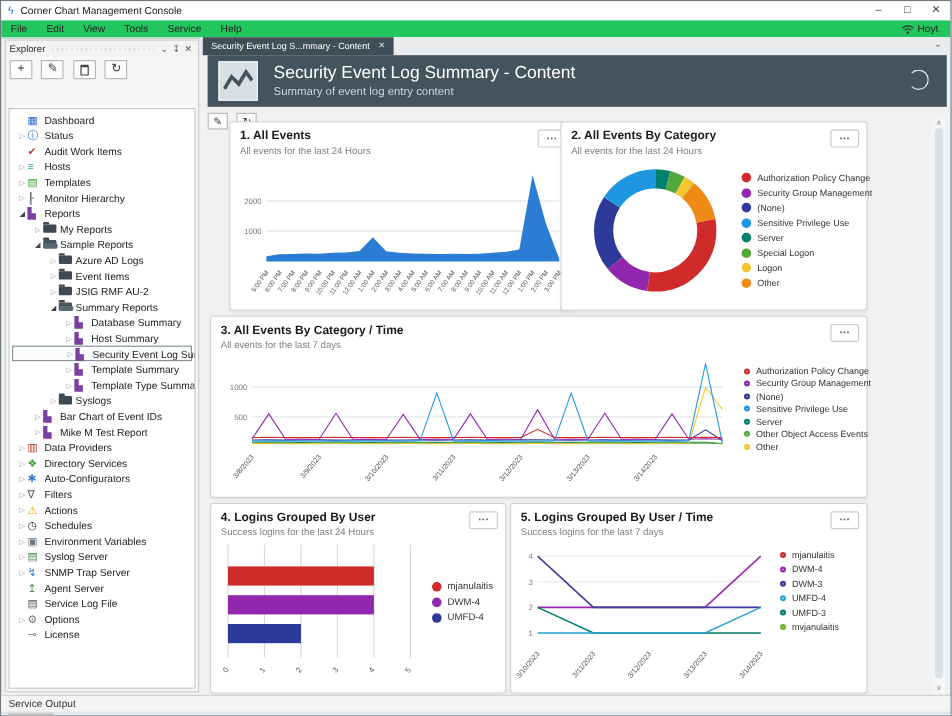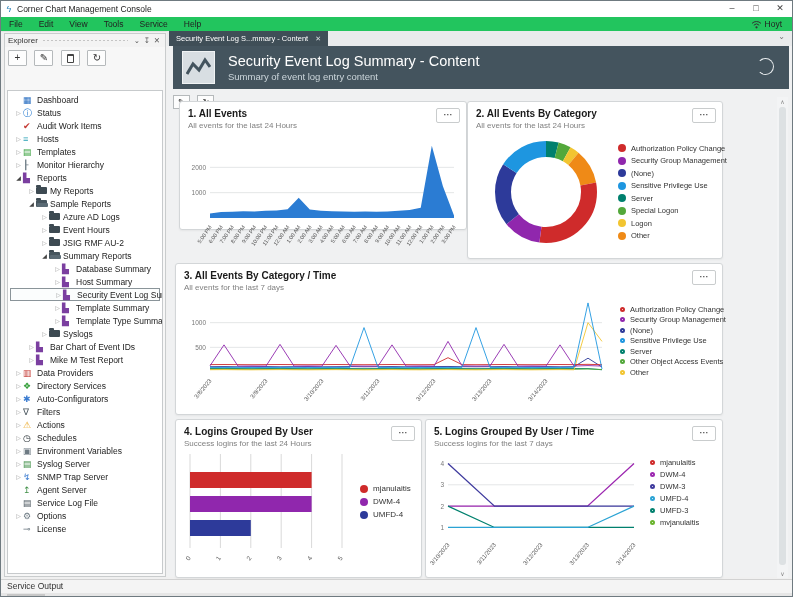--- a/index.html
+++ b/index.html
@@ -175,21 +175,21 @@
           <span class="ticon">
             <span class="fold"></span>
           </span>
           <span class="tlabel">Azure AD Logs</span>
         </div>
         <div class="trow" style="padding-left: 30px;">
           <span class="texp">▷</span>
           <span class="ticon">
             <span class="fold"></span>
           </span>
-          <span class="tlabel">Event Hours</span>
+          <span class="tlabel">Event Items</span>
         </div>
         <div class="trow" style="padding-left: 30px;">
           <span class="texp">▷</span>
           <span class="ticon">
             <span class="fold"></span>
           </span>
           <span class="tlabel">JSIG RMF AU-2</span>
         </div>
         <div class="trow" style="padding-left: 30px;">
           <span class="texp open">◢</span>
@@ -328,21 +328,21 @@
         <div class="bsub">Summary of event log entry content</div>
       </span>
       <span class="spinner"></span>
     </div>
 
     <div class="minibar">
       <span class="mbtn">✎</span>
       <span class="mbtn">↻</span>
     </div>
 
-    <div class="panel" style="left:12px;top:70px;width:288px;height:129px">
+    <div class="panel" style="left:24px;top:70px;width:288px;height:158px">
       <div class="p-title">1. All Events</div>
       <div class="p-sub">All events for the last 24 Hours</div>
       <span class="p-menu">···</span>
       <svg class="chart" width="278" height="120" style="left:4px;top:34px">
           <line x1="26" y1="56.66666666666667" x2="270" y2="56.66666666666667" stroke="#e4e6e7" stroke-width="1"></line>
           <text x="22" y="59.16666666666667" text-anchor="end" font-size="6.5" fill="#777">1000</text>
           <line x1="26" y1="31.333333333333336" x2="270" y2="31.333333333333336" stroke="#e4e6e7" stroke-width="1"></line>
           <text x="22" y="33.833333333333336" text-anchor="end" font-size="6.5" fill="#777">2000</text>
           <polygon points="26,82 26,77.44 37.09090909090909,75.92 48.18181818181819,75.66666666666666 59.27272727272727,75.28666666666666 70.36363636363637,75.54 81.45454545454545,74.65333333333334 92.54545454545455,74.4 103.63636363636364,73.13333333333333 114.72727272727273,61.733333333333334 125.81818181818181,73.38666666666667 136.9090909090909,74.65333333333334 148,75.28666666666666 159.0909090909091,75.54 170.1818181818182,75.66666666666666 181.27272727272728,75.54 192.36363636363637,75.66666666666666 203.45454545454547,75.41333333333333 214.54545454545453,74.65333333333334 225.63636363636363,73.89333333333333 236.72727272727272,71.86666666666667 247.8181818181818,9.800000000000004 258.9090909090909,50.33333333333333 270,79.46666666666667 270,82" fill="#2b7cd3"></polygon>
           <text x="28" y="91" text-anchor="end" font-size="5.5" fill="#555" transform="rotate(-55 28 91)">5:00 PM</text>

